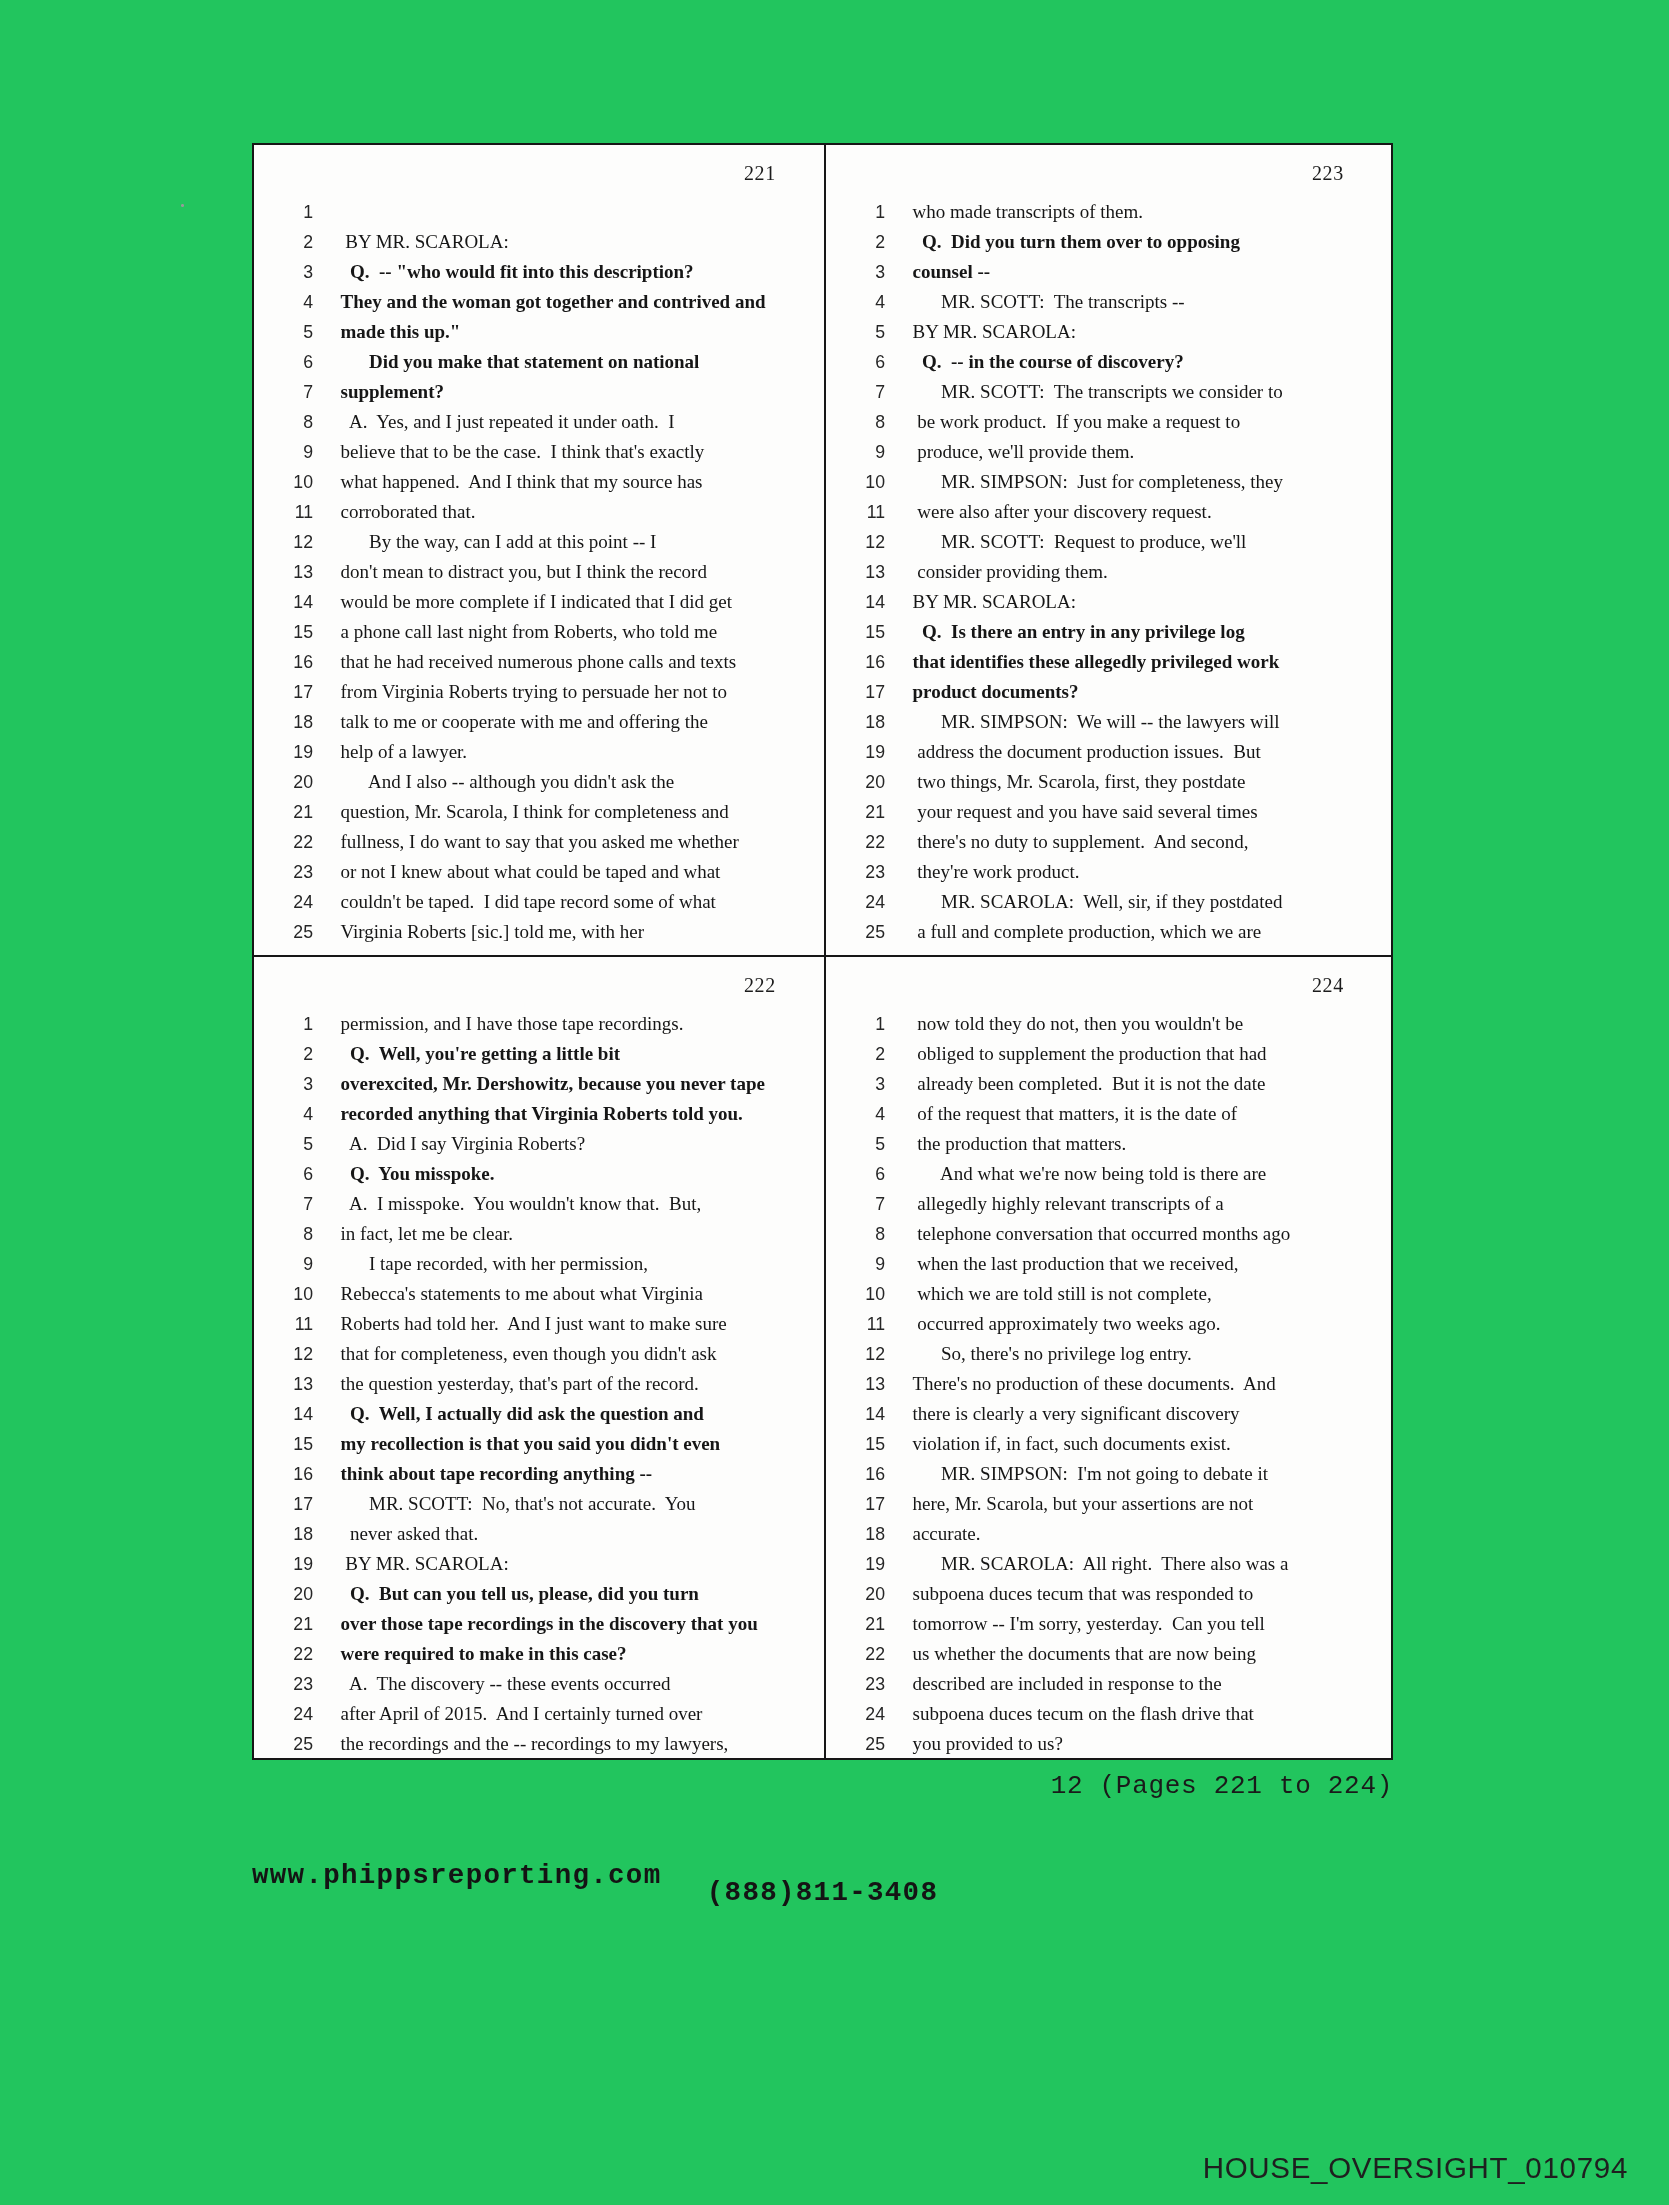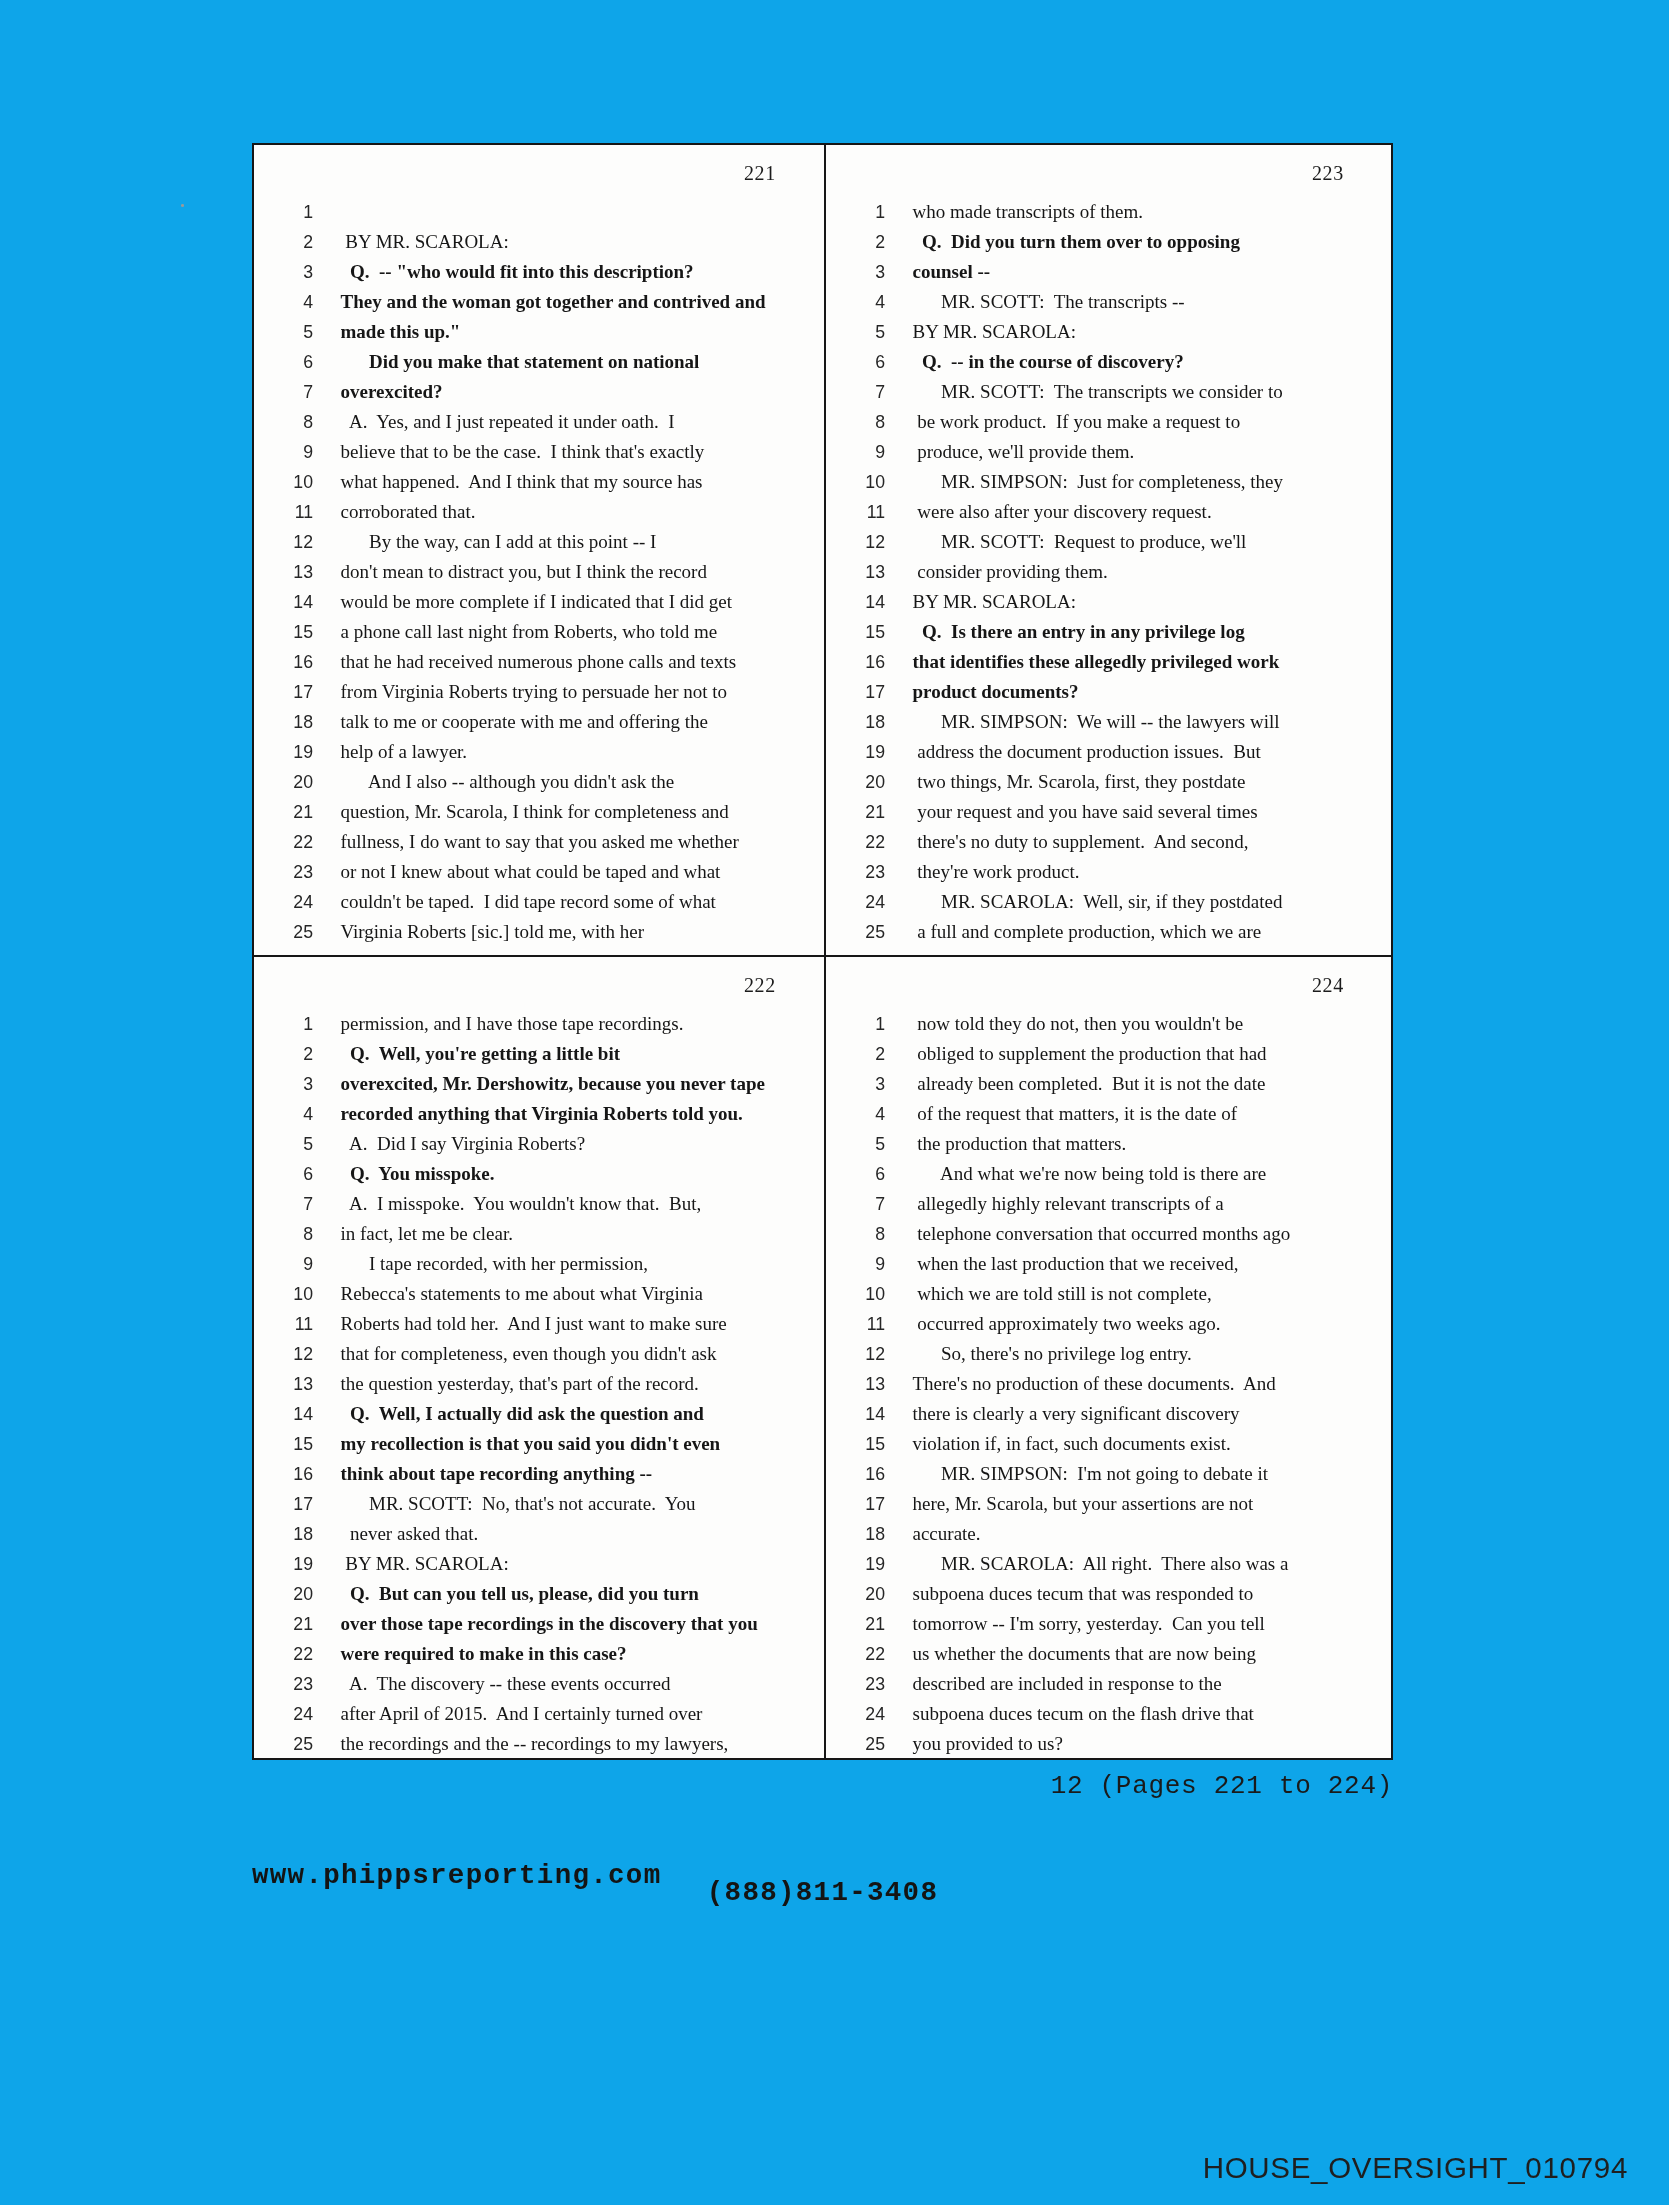--- a/index.html
+++ b/index.html
@@ -1,19 +1,19 @@
 <!DOCTYPE html>
 <html style="font-size:10.5px"><head>
 <meta charset="utf-8">
 <style>
   html,body{margin:0;padding:0;background:#e8e8e8;}
   .sheet{
     position:relative;
     width:1669px;height:2205px;
-    background:#0ea5e9;
+    background:#22c55e;
     font-family:"Liberation Serif", serif;
     color:#131313;
     overflow:hidden;
   }
   .frame{
     position:absolute;
     left:252px;top:143px;
     width:1141px;height:1617px;
     border:2.6px solid #161616;
     box-sizing:border-box;
@@ -121,21 +121,21 @@
 
     <div class="quadrant q-tl">
       <span class="pgnum">221</span>
       <div class="lines">
           <div class="line"><span class="ln">1</span><span class="lt"></span></div>
           <div class="line"><span class="ln">2</span><span class="lt"> BY MR. SCAROLA:</span></div>
           <div class="line bold"><span class="ln">3</span><span class="lt">  Q.  -- "who would fit into this description?</span></div>
           <div class="line bold"><span class="ln">4</span><span class="lt">They and the woman got together and contrived and</span></div>
           <div class="line bold"><span class="ln">5</span><span class="lt">made this up."</span></div>
           <div class="line bold"><span class="ln">6</span><span class="lt">      Did you make that statement on national</span></div>
-          <div class="line bold"><span class="ln">7</span><span class="lt">overexcited?</span></div>
+          <div class="line bold"><span class="ln">7</span><span class="lt">supplement?</span></div>
           <div class="line"><span class="ln">8</span><span class="lt">  A.  Yes, and I just repeated it under oath.  I</span></div>
           <div class="line"><span class="ln">9</span><span class="lt">believe that to be the case.  I think that's exactly</span></div>
           <div class="line"><span class="ln">10</span><span class="lt">what happened.  And I think that my source has</span></div>
           <div class="line"><span class="ln">11</span><span class="lt">corroborated that.</span></div>
           <div class="line"><span class="ln">12</span><span class="lt">      By the way, can I add at this point -- I</span></div>
           <div class="line"><span class="ln">13</span><span class="lt">don't mean to distract you, but I think the record</span></div>
           <div class="line"><span class="ln">14</span><span class="lt">would be more complete if I indicated that I did get</span></div>
           <div class="line"><span class="ln">15</span><span class="lt">a phone call last night from Roberts, who told me</span></div>
           <div class="line"><span class="ln">16</span><span class="lt">that he had received numerous phone calls and texts</span></div>
           <div class="line"><span class="ln">17</span><span class="lt">from Virginia Roberts trying to persuade her not to</span></div>

